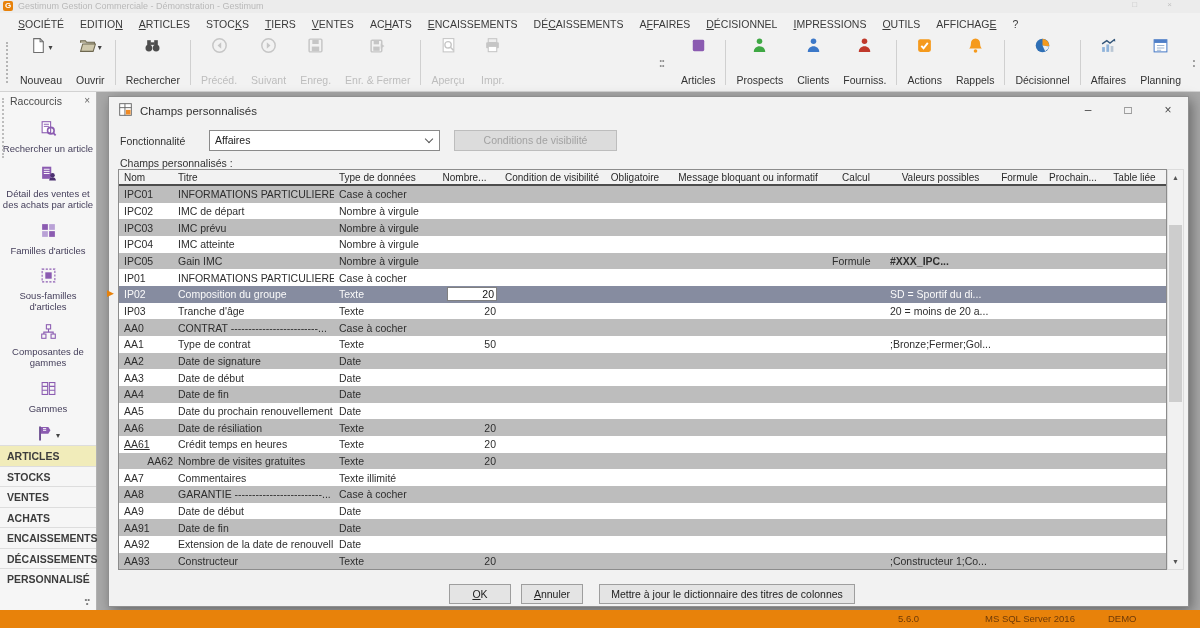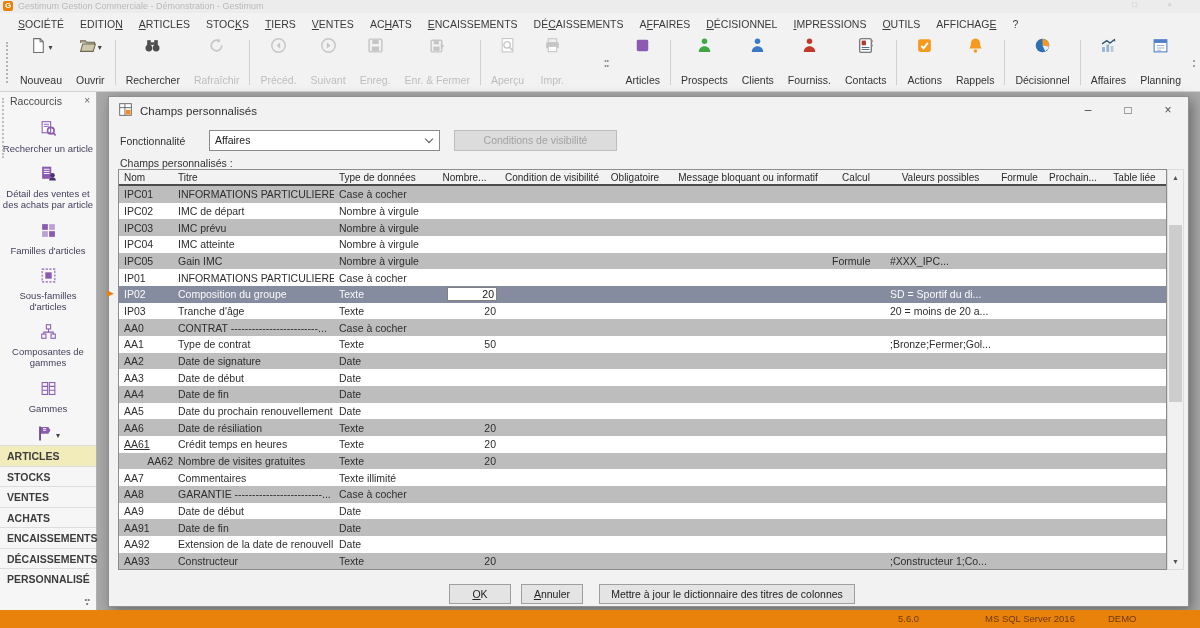--- a/index.html
+++ b/index.html
@@ -147,29 +147,20 @@
           <span><svg viewBox="0 0 16 16">
               <rect x="3" y="3" width="3.4" height="5" fill="#4e4e4e"></rect>
               <rect x="9.6" y="3" width="3.4" height="5" fill="#4e4e4e"></rect>
               <rect x="6" y="5" width="4" height="2.4" fill="#4e4e4e"></rect>
               <circle cx="4.6" cy="10.4" r="3.2" fill="#4e4e4e"></circle>
               <circle cx="11.4" cy="10.4" r="3.2" fill="#4e4e4e"></circle>
             </svg></span>
         </div>
         <div class="tb-lb">Rechercher</div>
       </div>
-      <div class="tb-btn disabled">
-        <div class="tb-ic">
-          <span><svg viewBox="0 0 16 16">
-              <path d="M13 8a5 5 0 1 1-2-4" fill="none" stroke="#c6c6c6" stroke-width="1.6"></path>
-              <path d="M10.5 1.5l1 3-3 .6z" fill="#c6c6c6"></path>
-            </svg></span>
-        </div>
-        <div class="tb-lb">Rafraîchir</div>
-      </div>
       <div class="tb-sep"></div>
       <div class="tb-btn disabled">
         <div class="tb-ic">
           <span><svg viewBox="0 0 16 16">
               <circle cx="8" cy="8" r="6.3" fill="none" stroke="#c6c6c6" stroke-width="1.4"></circle>
               <path d="M9.6 5L6.2 8l3.4 3z" fill="#c6c6c6"></path>
             </svg></span>
         </div>
         <div class="tb-lb">Précéd.</div>
       </div>
@@ -259,32 +250,20 @@
         <div class="tb-lb">Clients</div>
       </div>
       <div class="tb-btn">
         <div class="tb-ic">
           <span><svg viewBox="0 0 16 16">
               <circle cx="8" cy="4" r="2.6" fill="#c0392b"></circle>
               <path d="M2.6 14c0-3.3 2.4-5.4 5.4-5.4s5.4 2.1 5.4 5.4z" fill="#c0392b"></path>
             </svg></span>
         </div>
         <div class="tb-lb">Fourniss.</div>
-      </div>
-      <div class="tb-btn">
-        <div class="tb-ic">
-          <span><svg viewBox="0 0 16 16">
-              <rect x="2.6" y="1.6" width="10.8" height="12.8" rx="1" fill="#fff" stroke="#555"></rect>
-              <rect x="4.4" y="3.4" width="4" height="4.4" fill="#b03a30"></rect>
-              <path d="M4.4 9.8h7.2M4.4 11.8h7.2" stroke="#5a6b8c" stroke-width="1"></path>
-              <rect x="13.4" y="3" width="1.4" height="2" fill="#888"></rect>
-              <rect x="13.4" y="7" width="1.4" height="2" fill="#888"></rect>
-            </svg></span>
-        </div>
-        <div class="tb-lb">Contacts</div>
       </div>
       <div class="tb-sep"></div>
       <div class="tb-btn">
         <div class="tb-ic">
           <span><svg viewBox="0 0 16 16">
               <rect x="2" y="2" width="12" height="12" rx="2" fill="#f59a1d"></rect>
               <path d="M5 8.3l2.1 2.3 4-5" fill="none" stroke="#fff" stroke-width="1.8"></path>
             </svg></span>
         </div>
         <div class="tb-lb">Actions</div>
@@ -531,21 +510,21 @@
         </div>
         <div class="row even">
           <div class="td" style="width: 54px; padding-left: 5px;">IPC05</div>
           <div class="td" style="width: 161px; padding-left: 5px;">Gain IMC</div>
           <div class="td" style="width: 92px; padding-left: 5px;">Nombre à virgule</div>
           <div class="td num" style="width: 77px;"></div>
           <div class="td" style="width: 98px; padding-left: 5px;"></div>
           <div class="td" style="width: 68px; padding-left: 5px;"></div>
           <div class="td" style="width: 158px; padding-left: 5px;"></div>
           <div class="td" style="width: 58px; padding-left: 5px;">Formule</div>
-          <div class="td" style="width: 111px; padding-left: 5px;">#XXX_IPC...</div>
+          <div class="td" style="width: 111px; padding-left: 5px; font-weight: bold;">#XXX_IPC...</div>
           <div class="td" style="width: 47px; padding-left: 5px;"></div>
           <div class="td" style="width: 60px; padding-left: 5px;"></div>
           <div class="td" style="width: 63px; padding-left: 5px;"></div>
         </div>
         <div class="row odd">
           <div class="td" style="width: 54px; padding-left: 5px;">IP01</div>
           <div class="td" style="width: 161px; padding-left: 5px;">INFORMATIONS PARTICULIERES ...</div>
           <div class="td" style="width: 92px; padding-left: 5px;">Case à cocher</div>
           <div class="td num" style="width: 77px;"></div>
           <div class="td" style="width: 98px; padding-left: 5px;"></div>

